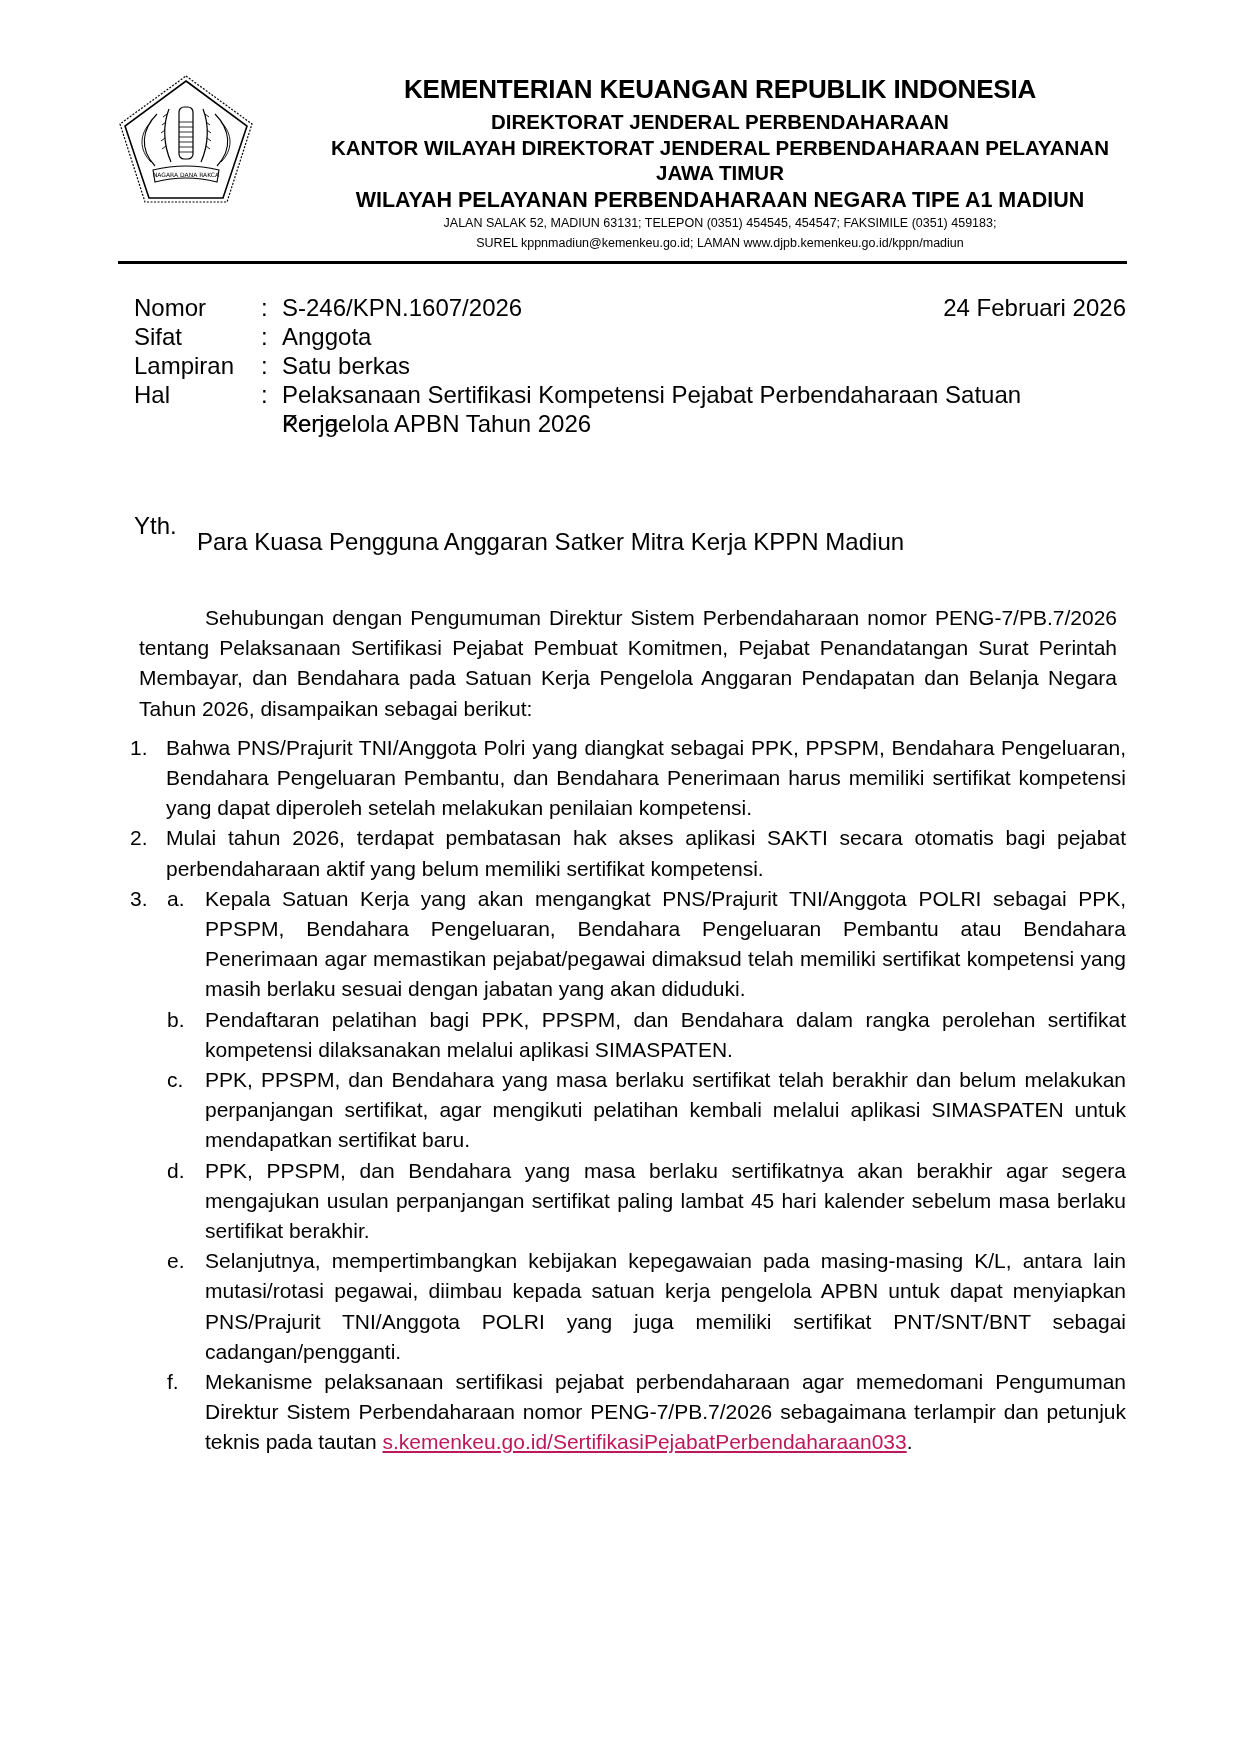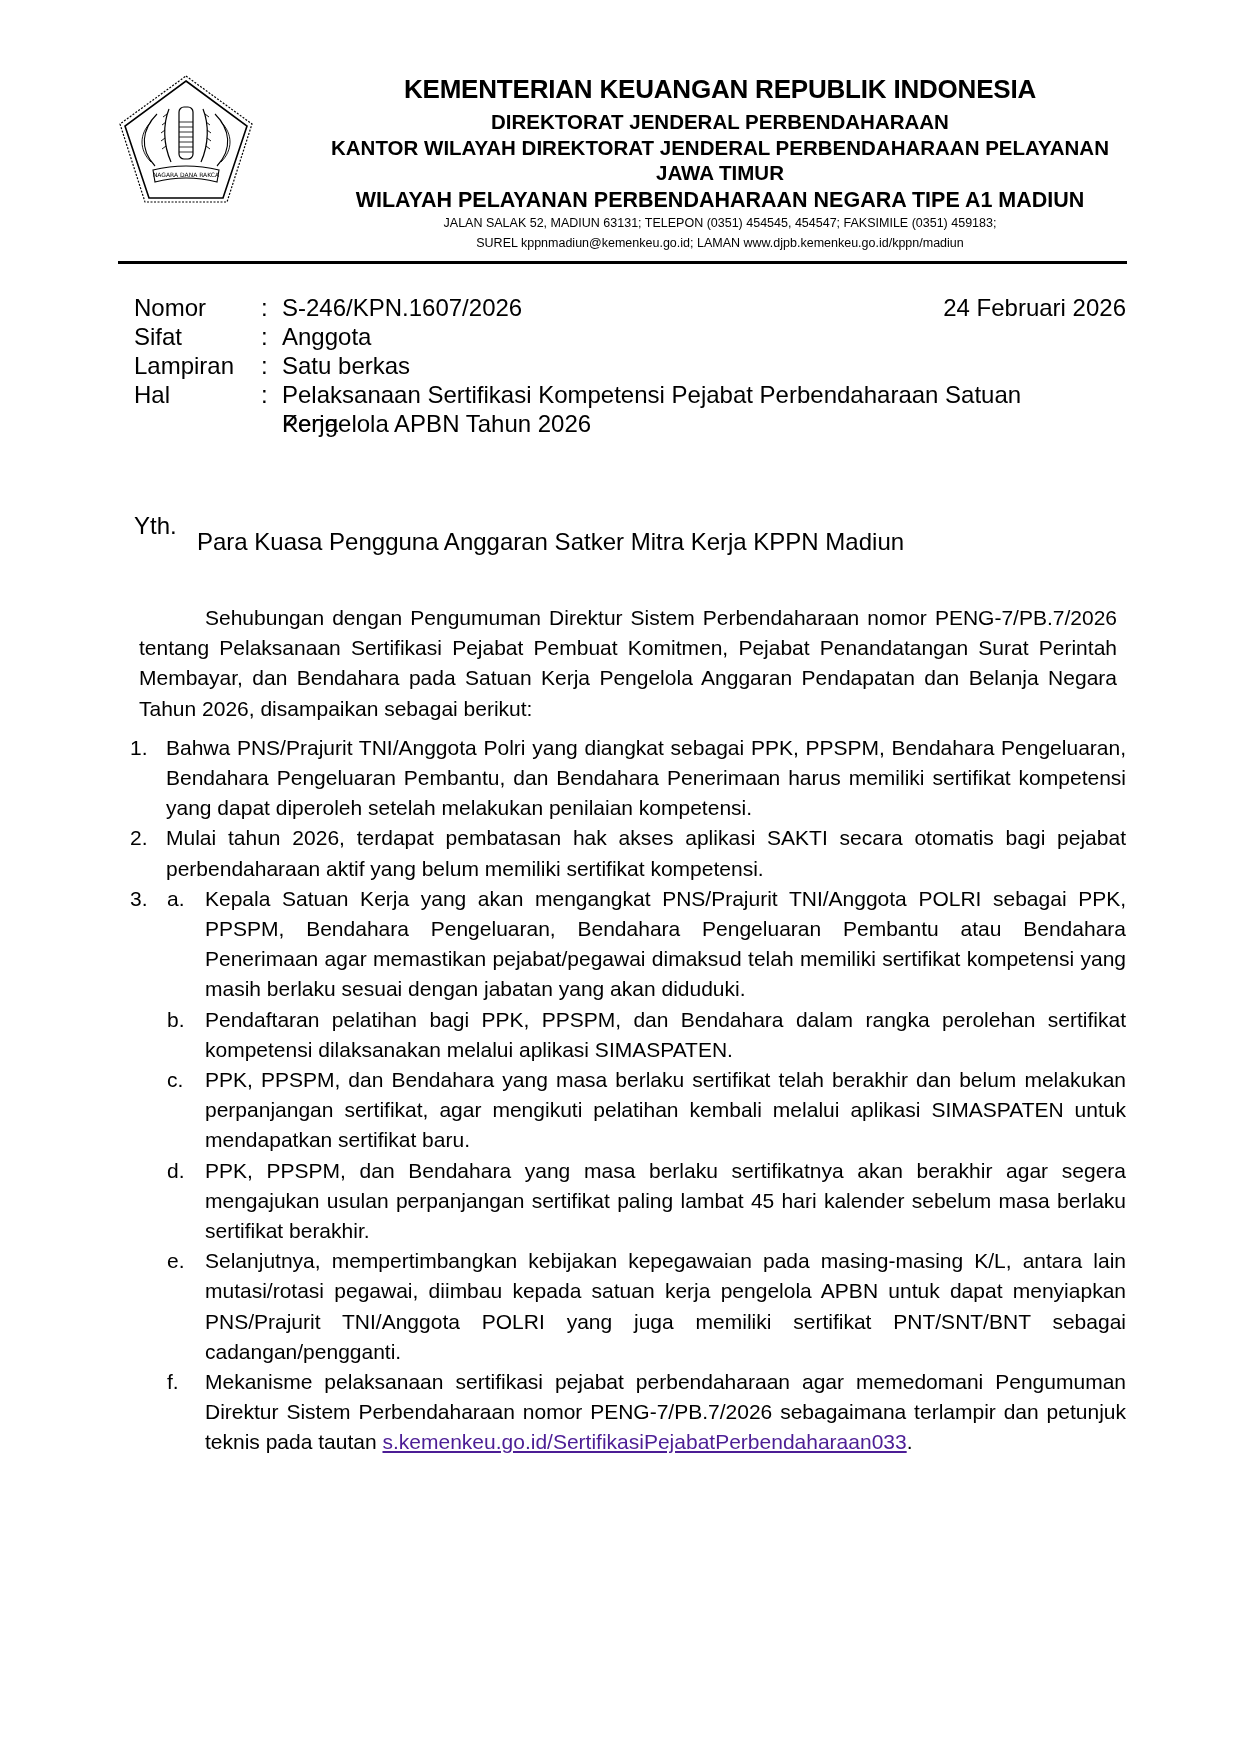--- a/index.html
+++ b/index.html
@@ -28,21 +28,21 @@
   .yth-value { position: absolute; left: 63px; white-space: nowrap; margin-top: 16px; }
 
   .body { position: absolute; left: 130px; top: 594px; width: 996px; font-size: 21px; line-height: 30.2px; text-align: justify; }
   .body p { margin: 9px; text-indent: 66px; }
   ol.main { margin: 0; padding: 0; list-style: none; }
   ol.main > li { position: relative; padding-left: 36px; }
   .num { position: absolute; left: 0; top: 0; }
   ol.sub { margin: 0; padding: 0; list-style: none; }
   ol.sub > li { position: relative; padding-left: 39px; }
   .subnum { position: absolute; left: 1px; top: 0; }
-  a.link { color: #4c1d95; }
+  a.link { color: #be185d; }
 </style>
 </head>
 <body>
 
 <div class="logo">
   <svg width="138" height="132" viewBox="0 0 138 132">
     <polygon points="69,2 135,50 110,128 28,128 3,50" fill="none" stroke="#000" stroke-width="1.2" stroke-dasharray="2,1.5"></polygon>
     <polygon points="69,7 130,52 106,124 32,124 8,52" fill="none" stroke="#000" stroke-width="1.6"></polygon>
 
     <rect x="62" y="33" width="14" height="52" rx="5" fill="none" stroke="#000" stroke-width="1.2"></rect>

